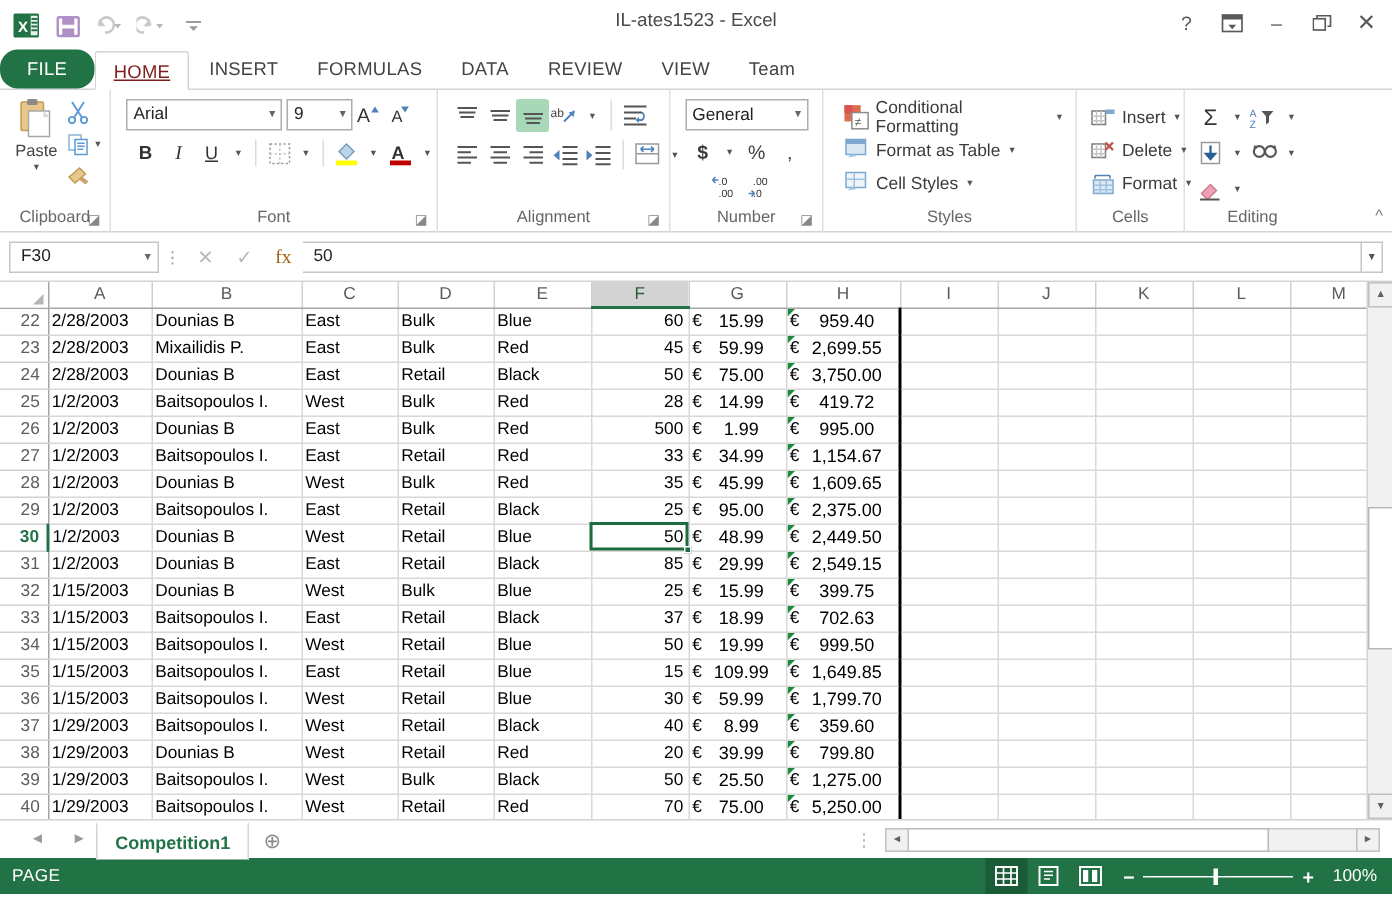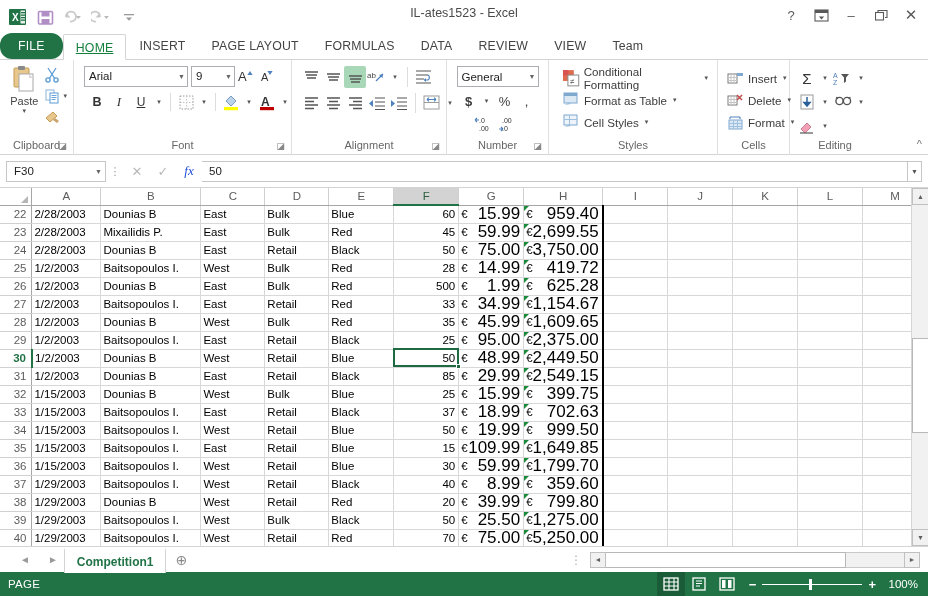--- a/index.html
+++ b/index.html
@@ -44,21 +44,21 @@
   }
   .rtab{
     height:26px; line-height:26px; padding:0 13px; font-size:12.3px;
     color:#444; cursor:default; letter-spacing:.2px;border-radius:12px;
   }
   .rtab.file{
     background:#217346; color:#fff; font-size:12.3px; padding:0 18px;
     height:26px; line-height:26px;
   }
   .rtab.active{
-    color:#15803d; background:#fff;
+    color:#7f1d1d; background:#fff;
     border:1px solid #d4d4d4; border-bottom:1px solid #fff;
     margin-bottom:-1px; border-radius:2px 2px 0 0; padding:0 12px;text-decoration:underline;
   }
 
   
   #ribbon{
     height:95px; background:#fff; border-bottom:1px solid #d4d4d4;
     display:flex; position:relative;
   }
   .group{
@@ -164,21 +164,21 @@
   td.cell{
     height:17px; border-right:1px solid #d8d8d8; border-bottom:1px solid #d8d8d8;
     font-size:11.5px; color:#000; padding:0 2px; overflow:hidden; white-space:nowrap;
     position:relative; font-family:"Liberation Sans", sans-serif;
   }
   td.cell.num{ text-align:right; padding-right:3px; }
   td.cell.cur{ padding:0; }
   td.cell.boundary{ border-right:2px solid #000; }
   .curwrap{ display:flex; align-items:center; height:17px; padding:0 3px 0 2px; }
   .cursym{ font-size:11.5px; }
-  .curval{ flex:1; text-align:right; font-size:17px; }
+  .curval{ flex:1; text-align:center; font-size:12px; }
   .errtri{
     position:absolute; left:0; top:0;
     border-left:5px solid #1c8a3b; border-bottom:5px solid transparent;
   }
   
   #selbox{
     position:absolute; border:2px solid #1e6b41; pointer-events:none;
   }
   #selhandle{
     position:absolute; width:5px;height:5px;background:#1e6b41;
@@ -311,21 +311,20 @@
       </svg>
     </div>
     <div class="wc close">✕</div>
   </div>
 </div>
 
 <div id="tabstrip">
   <div class="rtab file">FILE</div>
   <div class="rtab active">HOME</div>
   <div class="rtab">INSERT</div>
-  <div class="rtab">PAGE LAYOUT</div>
   <div class="rtab">FORMULAS</div>
   <div class="rtab">DATA</div>
   <div class="rtab">REVIEW</div>
   <div class="rtab">VIEW</div>
   <div class="rtab">Team</div>
 </div>
 
 <div id="ribbon">
 
   <div class="group" style="width:74px">
@@ -727,21 +726,21 @@
 
 <div id="fbar">
   <div id="namebox">
     <span>F30</span>
     <span class="cb-arrow">▼</span>
   </div>
   <div class="fb-sep">⋮</div>
   <div class="fb-btns">
     <div class="fb-btn">✕</div>
     <div class="fb-btn">✓</div>
-    <div class="fb-btn" style="font-style:italic;color:#1d4ed8;font-family:'Liberation Serif',serif">fx</div>
+    <div class="fb-btn" style="color:#a16207;font-family:'Liberation Serif',serif">fx</div>
   </div>
   <div id="formulainput">50</div>
   <div id="fbar-dd">▼</div>
 </div>
 
 <div id="gridwrap">
   <table class="sheet">
     <thead>
       <tr>
         <th class="corner"></th>
@@ -880,21 +879,21 @@
           <td class="cell cur" style="width: 65px;">
             <span class="curwrap">
               <span class="cursym">€</span>
               <span class="curval">1.99</span>
             </span>
           </td>
           <td class="cell cur boundary" style="width: 76px;">
             <span class="errtri"></span>
             <span class="curwrap">
               <span class="cursym">€</span>
-              <span class="curval">625.28</span>
+              <span class="curval">995.00</span>
             </span>
           </td>
           <td class="cell" style="width: 65px;"></td>
           <td class="cell" style="width: 65px;"></td>
           <td class="cell" style="width: 65px;"></td>
           <td class="cell" style="width: 65px;"></td>
           <td class="cell" style="width: 65px;"></td>
         </tr>
         <tr>
           <td class="rowh">27</td>

